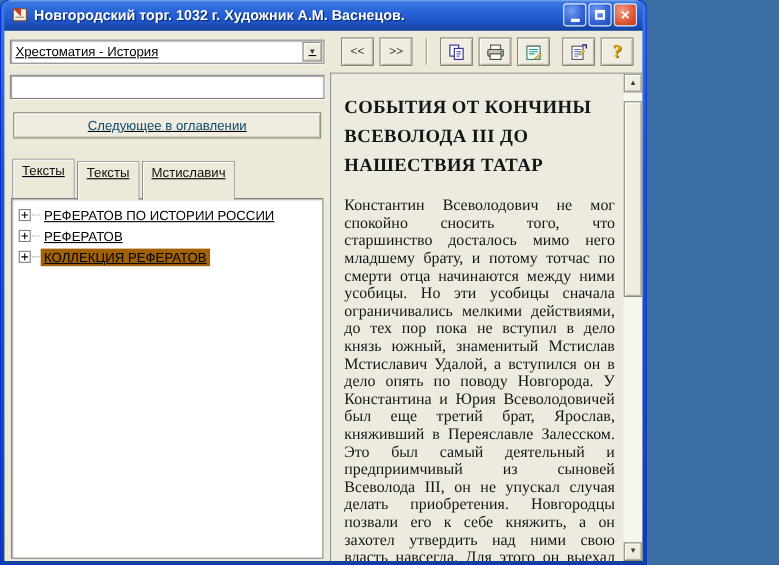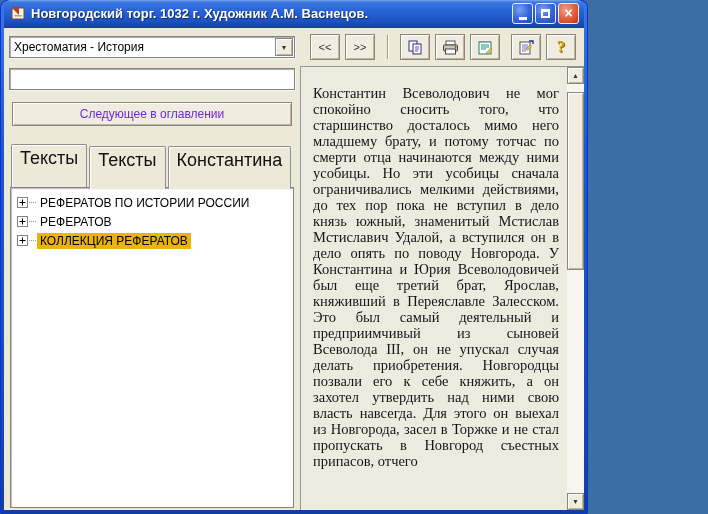--- a/index.html
+++ b/index.html
@@ -38,21 +38,21 @@
   .wbtn.blue { background:radial-gradient(circle at 35% 30%, #7AA0F0 0%, #3564D8 55%, #1E4BB0 100%); }
   .wbtn.red  { background:radial-gradient(circle at 35% 30%, #F0A088 0%, #E25B38 55%, #C03311 100%); }
   .glyph-min { width:8px; height:3px; background:#fff; margin-top:10px; }
   .glyph-max { width:9px; height:9px; border:2px solid #fff; border-top-width:3px; }
   .glyph-close { color:#fff; font-weight:bold; font-size:14px; line-height:1; }
 
   
   .client { flex:1; background:#ECE9D8; display:flex; overflow:hidden; }
 
   
-  .left-panel { width:296px; flex:0 0 296px; display:flex; flex-direction:column; padding:8px 5px 2px 5px; }
+  .left-panel { width:296px; flex:0 0 296px; display:flex; flex-direction:column; padding:8px 5px 2px 5px;text-decoration:underline; }
   .combo {
     height:22px; background:#fff;
     border:1px solid #848284;
     box-shadow:inset 1px 1px 1px rgba(64,64,64,.45), 1px 1px 0 #F6F5F0;
     display:flex; align-items:center;
   }
   .combo-text { flex:1; font-size:12px; color:#000; padding:0 4px; white-space:nowrap; overflow:hidden; }
   .combo-btn {
     width:18px; height:18px; margin:1px;
     background:#F0EDE0; border:1px solid #8A887B;
@@ -63,25 +63,25 @@
   .search {
     margin-top:10px; height:22px; background:#fff;
     border:1px solid #848284;
     box-shadow:inset 1px 1px 1px rgba(64,64,64,.45), 1px 1px 0 #F6F5F0;
     font-size:12px; padding:0 4px; outline:none; width:100%;
   }
   .next-btn {
     margin:12px 3px 0 3px; height:24px;
     background:#F0EDE0; border:1px solid #8A887B;
     box-shadow:inset 1px 1px 0 #fff, inset -1px -1px 0 #B9B6A5;
-    font-family:"Liberation Sans", sans-serif; font-size:12px; color:#6d28d9;
+    font-family:"Liberation Sans", sans-serif; font-size:12px; color:#0c4a6e;
   }
   .tabs { display:flex; margin:18px 0 0 2px; position:relative; z-index:2; }
   .tab {
-    font-size:18px; color:#111;
+    font-size:12px; color:#111;
     background:#ECE9D8;
     border:1px solid #8E8E8E; border-bottom:none;
     border-radius:2px 2px 0 0;
     box-shadow:inset 1px 1px 0 #fff;
     padding:3px 8px 18px 8px; margin-right:2px; position:relative; top:2px;
   }
   .tab.active { top:0; padding-bottom:6px; z-index:3; }
   .tree {
     flex:1; margin:0 1px 0 1px; background:#fff;
     border:1px solid #848284;
@@ -90,21 +90,21 @@
   }
   .tree-row { display:flex; align-items:center; height:19px; }
   .plusbox {
     width:11px; height:11px; flex:0 0 11px;
     border:1px solid #848284; background:#fff;
     display:flex; align-items:center; justify-content:center;
     margin-left:2px;
   }
   .tree-dots { width:7px; border-top:1px dotted #9A9A9A; margin:0 1px; }
   .tree-label { font-size:12px; color:#000; padding:1px 3px; white-space:nowrap; }
-  .tree-label.selected { background:#eab308; }
+  .tree-label.selected { background:#a16207; }
 
   
   .right-panel { flex:1; display:flex; flex-direction:column; overflow:hidden; }
   .toolbar { height:38px; flex:0 0 38px; display:flex; align-items:center; padding:0 8px 0 10px; gap:5px; }
   .tbtn {
     width:30px; height:26px;
     background:#F0EDE0; border:1px solid #8A887B;
     box-shadow:inset 1px 1px 0 #fff, inset -1px -1px 0 #B9B6A5;
     display:flex; align-items:center; justify-content:center;
     font-size:11px; color:#333; padding:0; font-family:"Liberation Sans", sans-serif;
@@ -183,21 +183,21 @@
         <span class="combo-btn">▼</span>
       </div>
 
       <input class="search" style="">
 
       <button class="next-btn">Следующее в оглавлении</button>
 
       <div class="tabs">
         <span class="tab active">Тексты</span>
         <span class="tab">Тексты</span>
-        <span class="tab">Константина</span>
+        <span class="tab">Мстиславич</span>
       </div>
 
       <div class="tree">
 
         <div class="tree-row">
           <span class="plusbox">
             <svg width="9" height="9" viewBox="0 0 9 9">
                 <path d="M1.5 4.5h6M4.5 1.5v6" stroke="#000" stroke-width="1"></path>
               </svg>
           </span>
@@ -275,20 +275,21 @@
             </svg>
           </span>
         </button>
         <button class="tbtn">
           <span class="help-glyph">?</span>
         </button>
       </div>
 
       <div class="textarea">
         <div class="content">
+          <h1>СОБЫТИЯ ОТ КОНЧИНЫ ВСЕВОЛОДА III ДО НАШЕСТВИЯ ТАТАР</h1>
           <p>Константин Всеволодович не мог спокойно сносить того, что старшинство досталось мимо него младшему брату, и потому тотчас по смерти отца начинаются между ними усобицы. Но эти усобицы сначала ограничивались мелкими действиями, до тех пор пока не вступил в дело князь южный, знаменитый Мстислав Мстиславич Удалой, а вступился он в дело опять по поводу Новгорода. У Константина и Юрия Всеволодовичей был еще третий брат, Ярослав, княживший в Переяславле Залесском. Это был самый деятельный и предприимчивый из сыновей Всеволода III, он не упускал случая делать приобретения. Новгородцы позвали его к себе княжить, а он захотел утвердить над ними свою власть навсегда. Для этого он выехал из Новгорода, засел в Торжке и не стал пропускать в Новгород съестных припасов, отчего</p>
         </div>
         <div class="scrollbar">
           <button class="sb-btn">
               <span>▲</span>
             </button>
           <div class="sb-track">
             <div class="sb-thumb"></div>
           </div>
           <button class="sb-btn">

